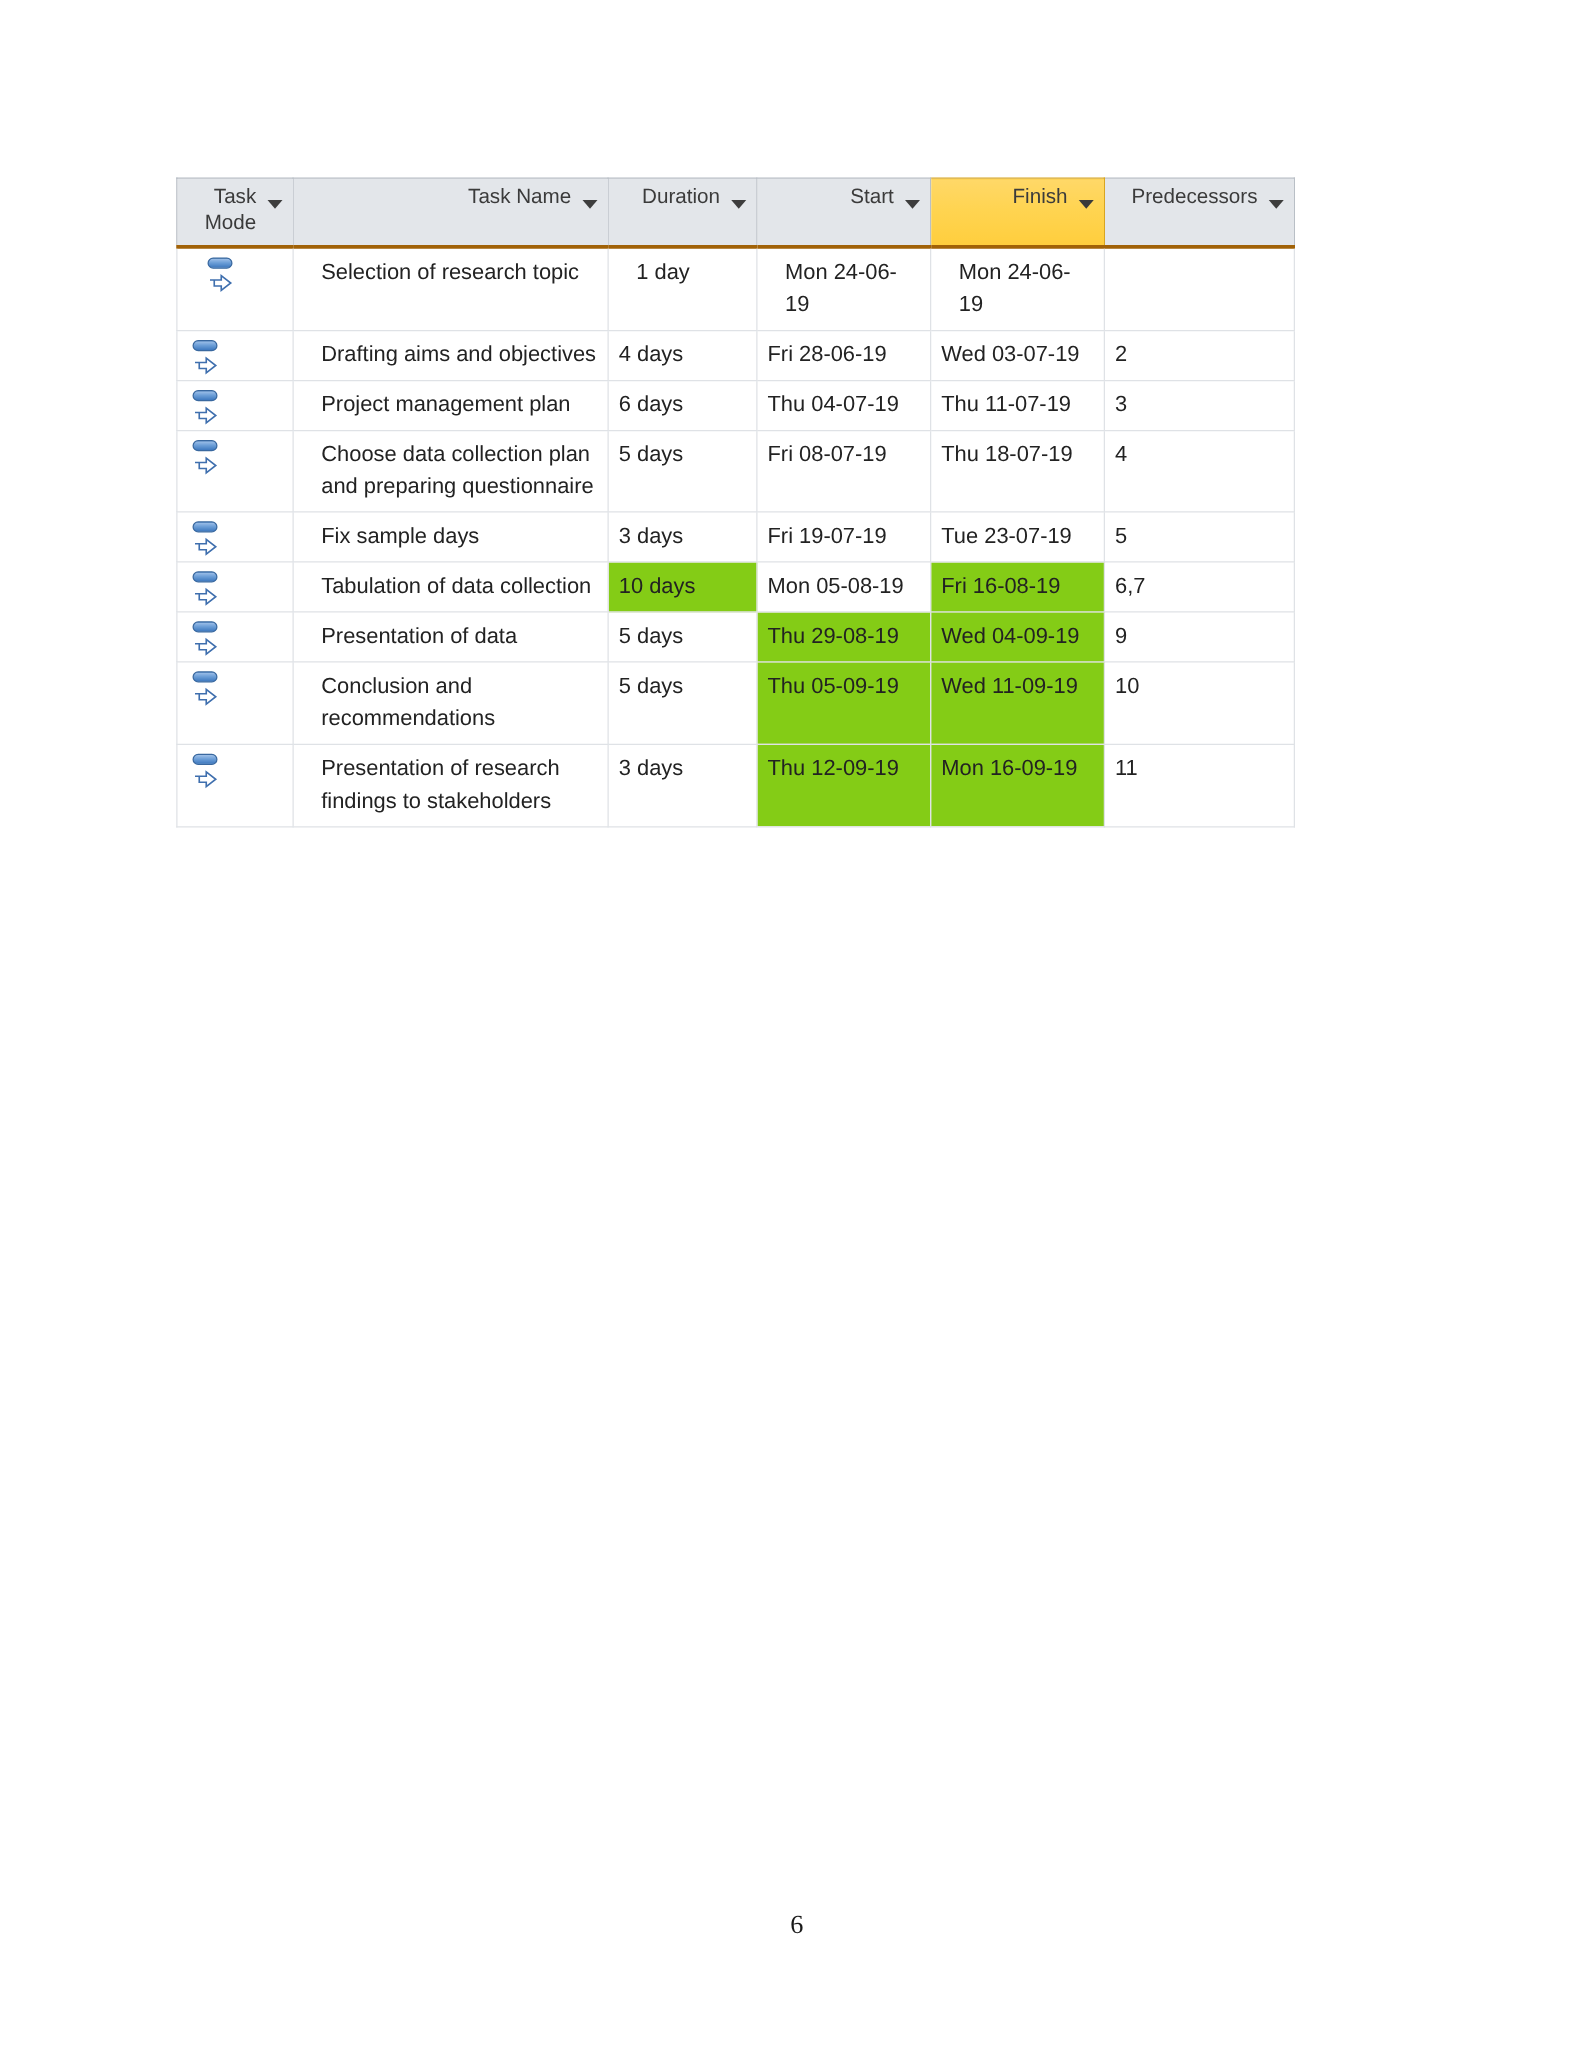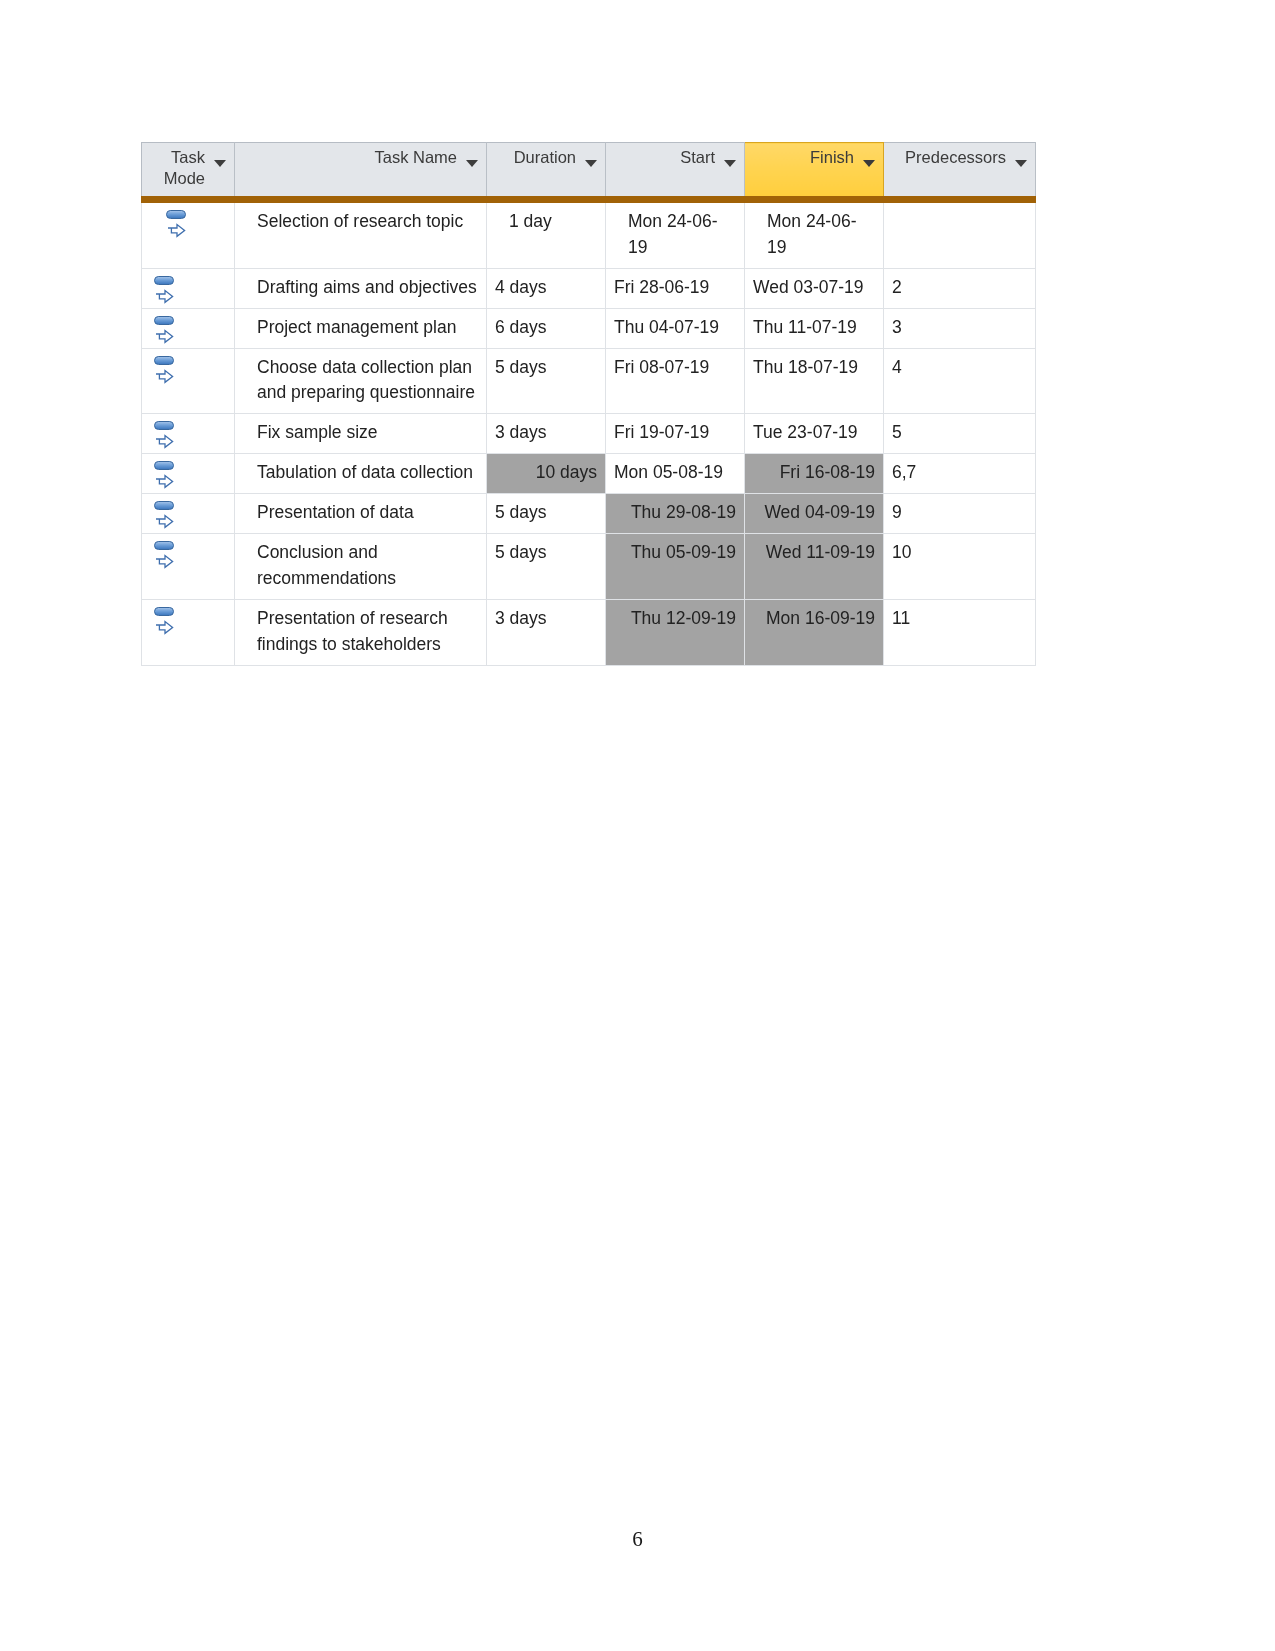--- a/index.html
+++ b/index.html
@@ -97,25 +97,25 @@
     vertical-align: top;
     line-height: 1.48;
     background: #ffffff;
     font-size: 17.5px;
     color: #222222;
   }
   tbody tr td:first-child {
     border-left: 1px solid #dfe2e6;
   }
   tbody tr:first-child td {
-    border-top: 7px solid #a16207;
+    border-top: 3px solid #a16207;
     padding-left: 22px;
   }
 
-  td.sel { background: #a3a3a3; text-align: right; }
+  td.sel { background: #84cc16; }
 
   td.mode-cell {
     padding: 6px 0 0 10px;
     border-right: 1px solid #dfe2e6;
   }
   td.name-cell  { padding-left: 22px; }
   td.num-cell   { }
 
   
   .mode-icon {
@@ -259,21 +259,21 @@
           </tr>
           <tr>
             <td class="mode-cell">
               <span class="mode-icon">
                 <span class="bar"></span>
                 <span class="arrow"><svg width="19" height="15" viewBox="0 0 19 15">
                     <path d="M1 5 H10 V1.5 L17.6 7.4 L10 13.3 V9.8 H4.4 V5 Z" fill="#ffffff" stroke="#3f6fae" stroke-width="1.3" stroke-linejoin="miter"></path>
                   </svg></span>
               </span>
             </td>
-            <td class="name-cell">Fix sample size</td>
+            <td class="name-cell">Fix sample days</td>
             <td class="num-cell">3 days</td>
             <td class="num-cell">Fri 19-07-19</td>
             <td class="num-cell">Tue 23-07-19</td>
             <td class="num-cell">5</td>
           </tr>
           <tr>
             <td class="mode-cell">
               <span class="mode-icon">
                 <span class="bar"></span>
                 <span class="arrow"><svg width="19" height="15" viewBox="0 0 19 15">

